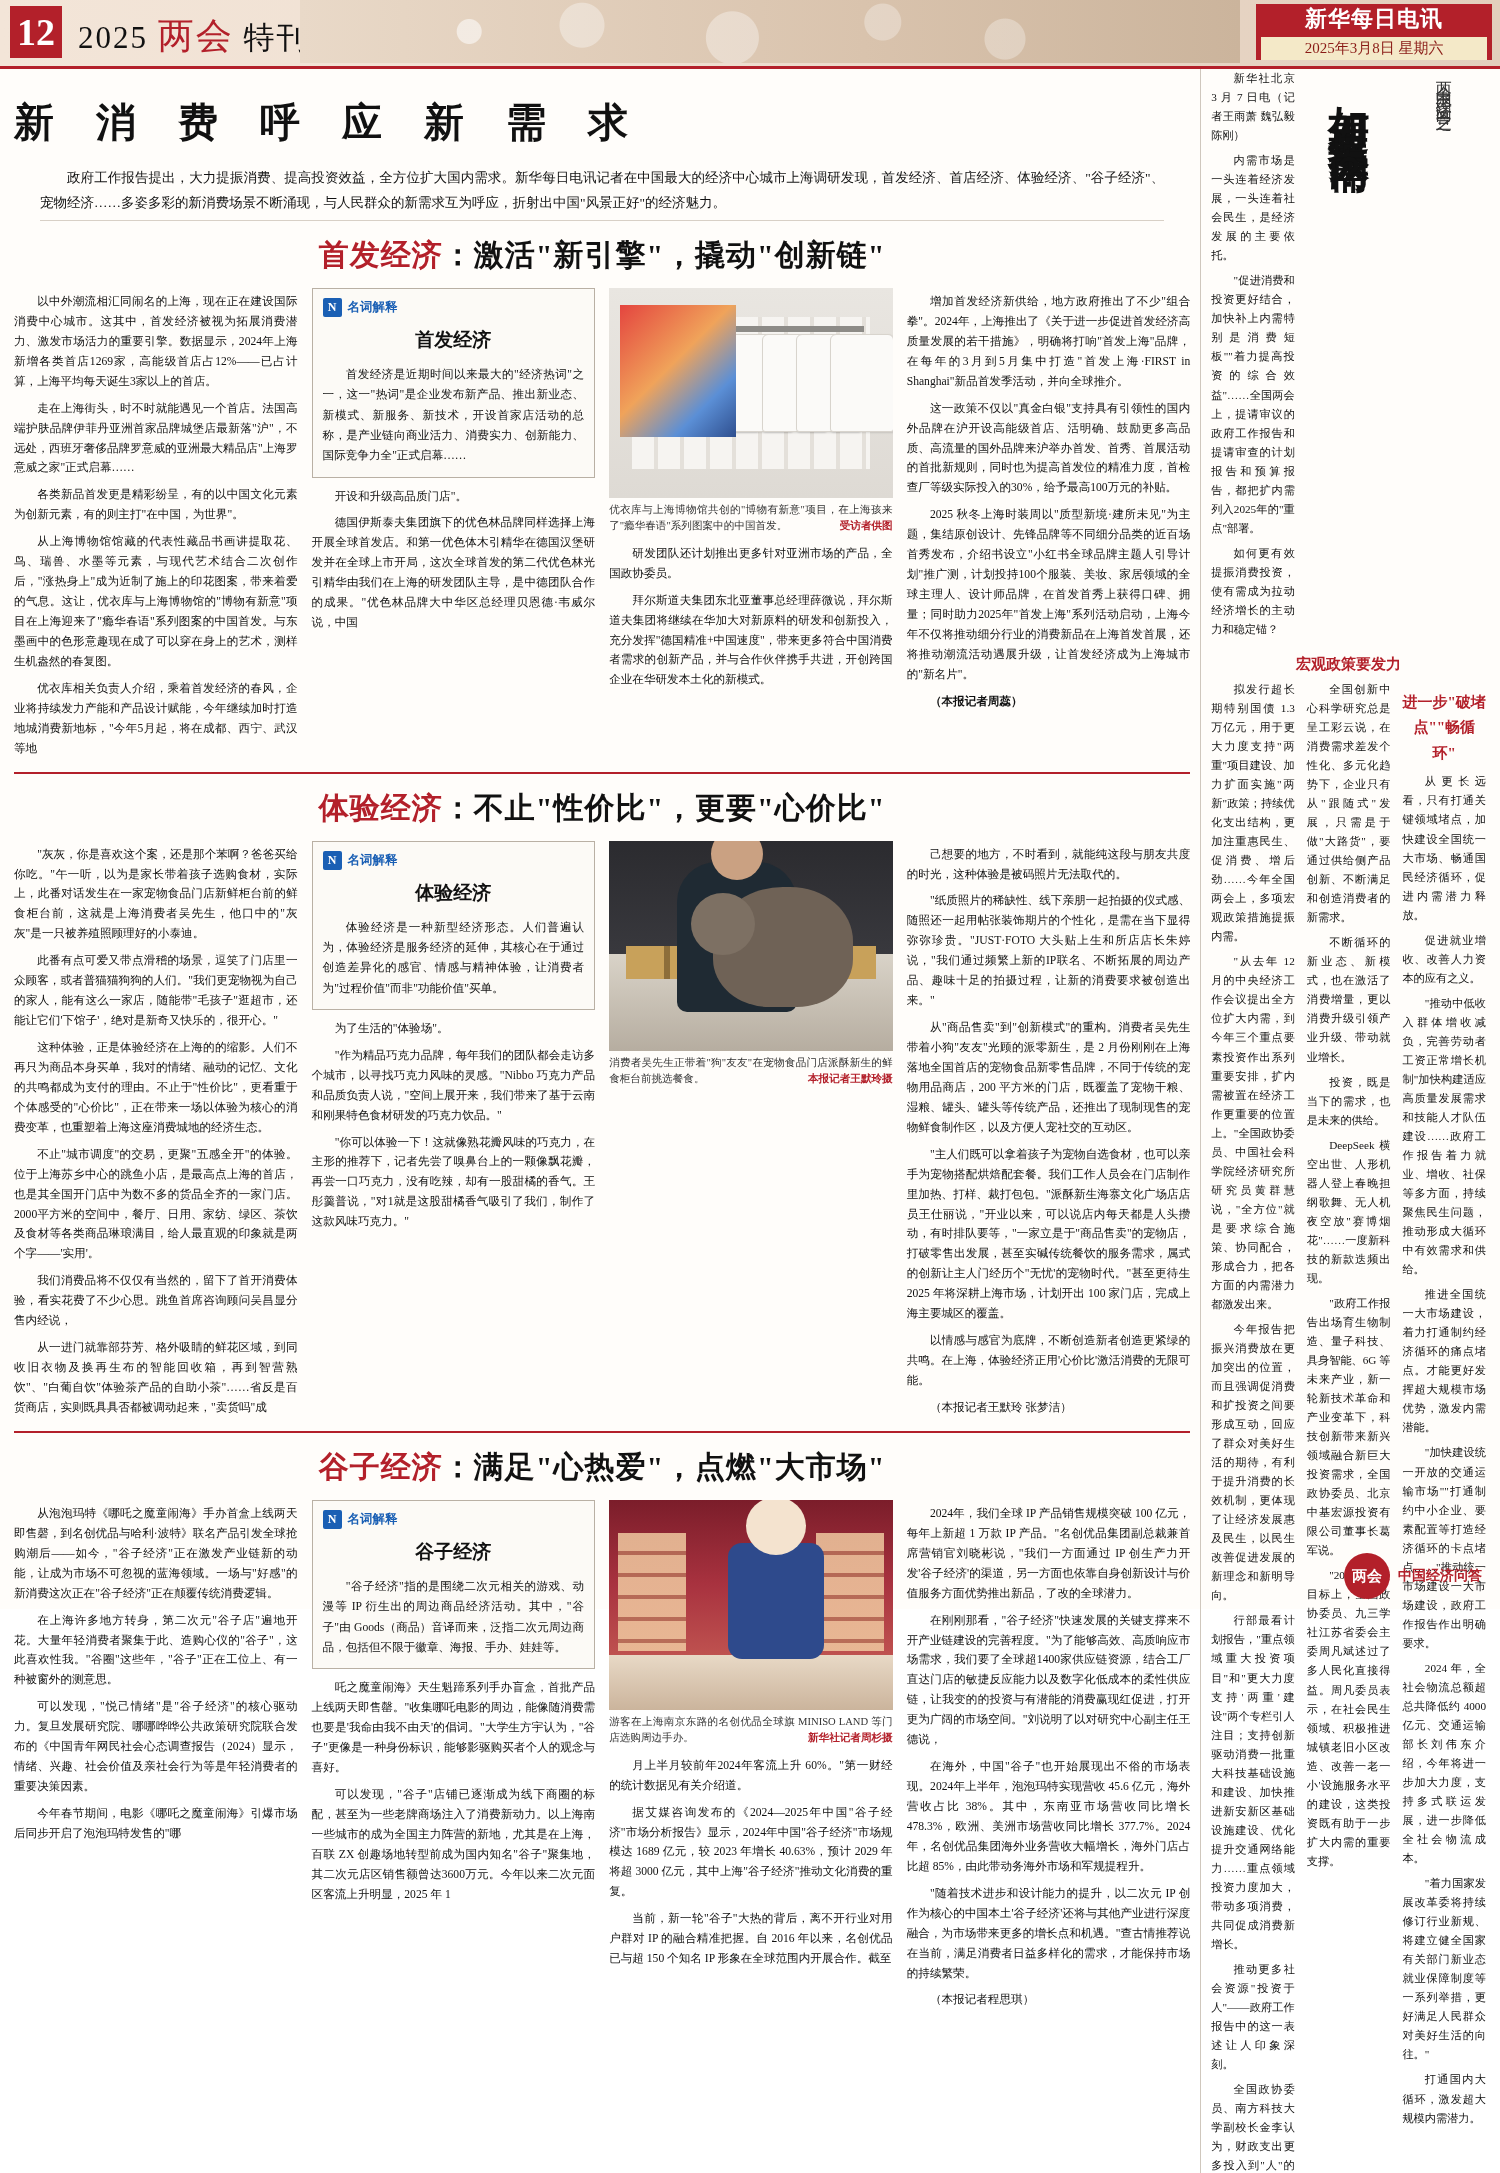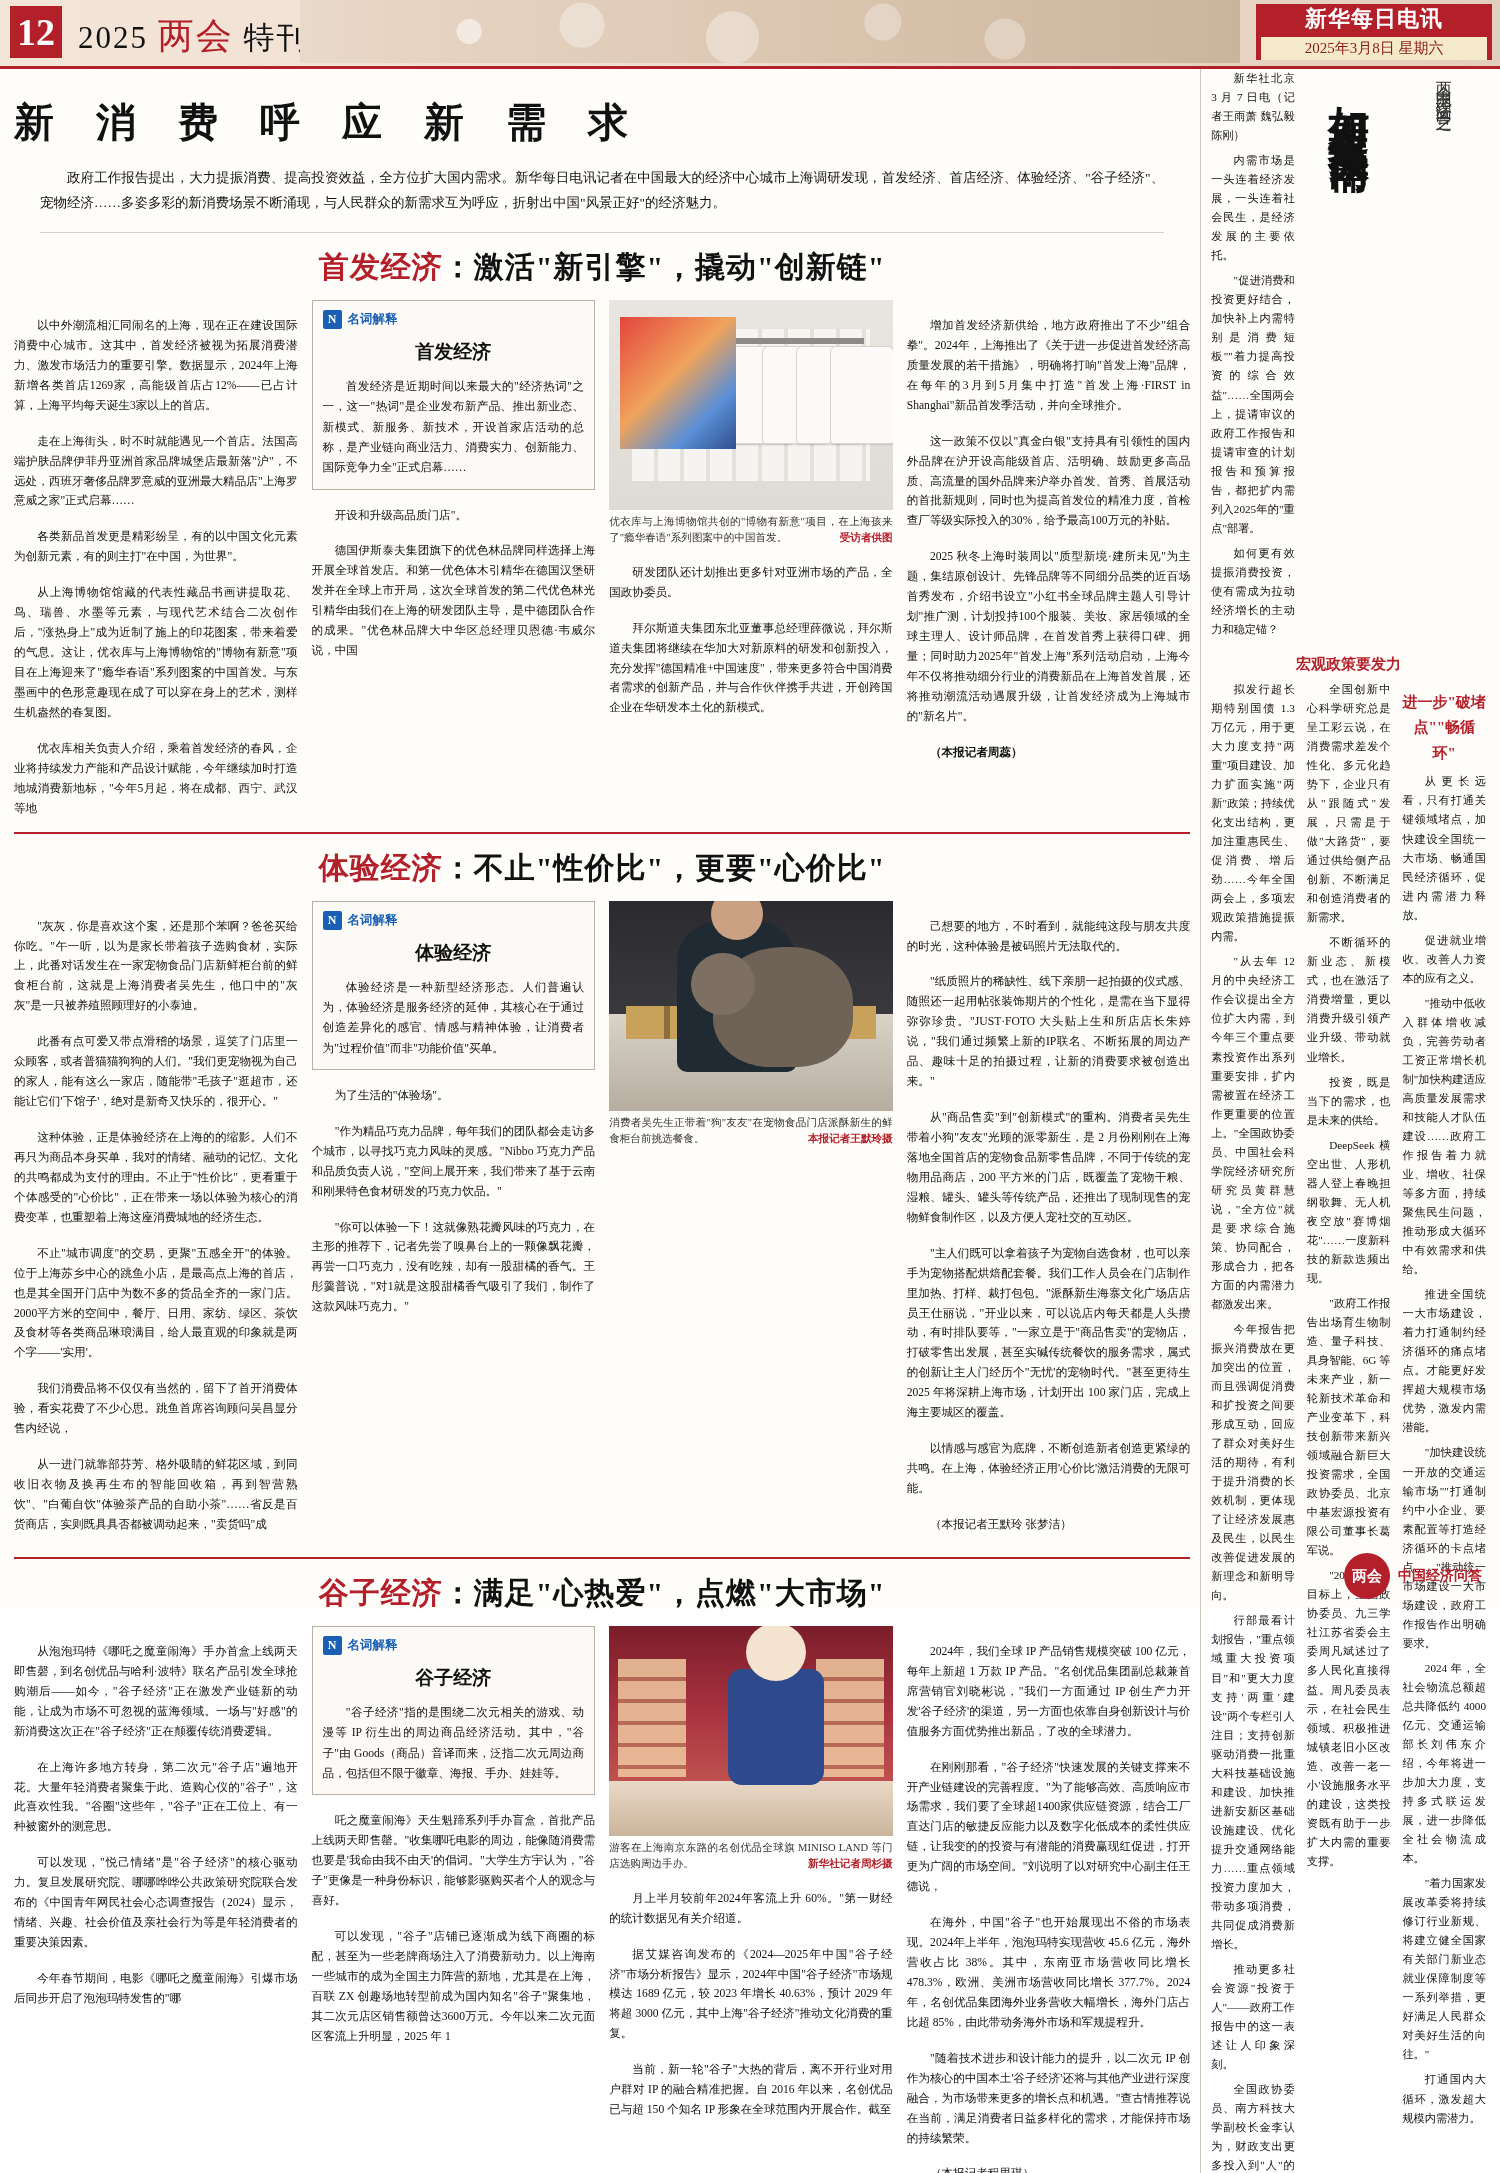--- a/index.html
+++ b/index.html
@@ -23,30 +23,30 @@
   .mh-brand .b2{font-size:15px;margin-top:3px;background:#f4e9c8;color:#8a1b16;width:226px;text-align:center;padding:2px 0;}
 
   
   .body-wrap{position:relative;padding:0 14px;}
   .topzone{display:flex;}
   .left-main{width:1190px;padding-right:10px;border-right:1px solid #cfc7bd;}
   .right-col{width:278px;padding-left:10px;}
 
   
   .headline{text-align:left;font-size:40px;font-weight:bold;letter-spacing:16px;margin:26px 0 16px;font-family:"Liberation Serif",serif;}
-  .lede{font-size:13.5px;line-height:1.85;text-align:justify;margin:0 26px 8px;text-indent:2em;border-bottom:1px solid #d8d0c6;padding-bottom:16px;}
+  .lede{font-size:13.5px;line-height:1.85;text-align:justify;margin:0 26px 8px;text-indent:2em;border-bottom:1px solid #d8d0c6;padding-bottom:4px;}
 
   
   .sec-title{font-size:30px;font-weight:bold;margin:14px 0 12px;text-align:center;letter-spacing:1px;}
   .sec-title .k{color:#b3202a;}
   .sec-rule{border-top:2px solid #b3202a;margin:6px 0 0;}
 
   .cols{display:flex;gap:14px;}
   .col{flex:1;font-size:11.6px;line-height:1.72;text-align:justify;}
-  .col p{margin:16px 0 7px;text-indent:2em;}
+  .col p{margin:4px 0 7px;text-indent:2em;}
 
   
   .termbox{border:1px solid #b9b0a4;padding:8px 10px 10px;margin-bottom:9px;background:#fcfaf6;}
   .termhead{display:flex;align-items:center;gap:6px;margin-bottom:6px;}
   .termhead .nmark{width:19px;height:19px;background:#1a5fb4;color:#fff;font-size:12px;font-weight:bold;display:flex;align-items:center;justify-content:center;border-radius:2px;}
   .termhead .tlabel{font-size:12.5px;color:#1a5fb4;font-weight:bold;}
   .termname{font-size:19px;font-weight:bold;text-align:center;margin:4px 0 8px;}
   .termbody{font-size:11.6px;line-height:1.75;text-align:justify;text-indent:2em;}
 
   

